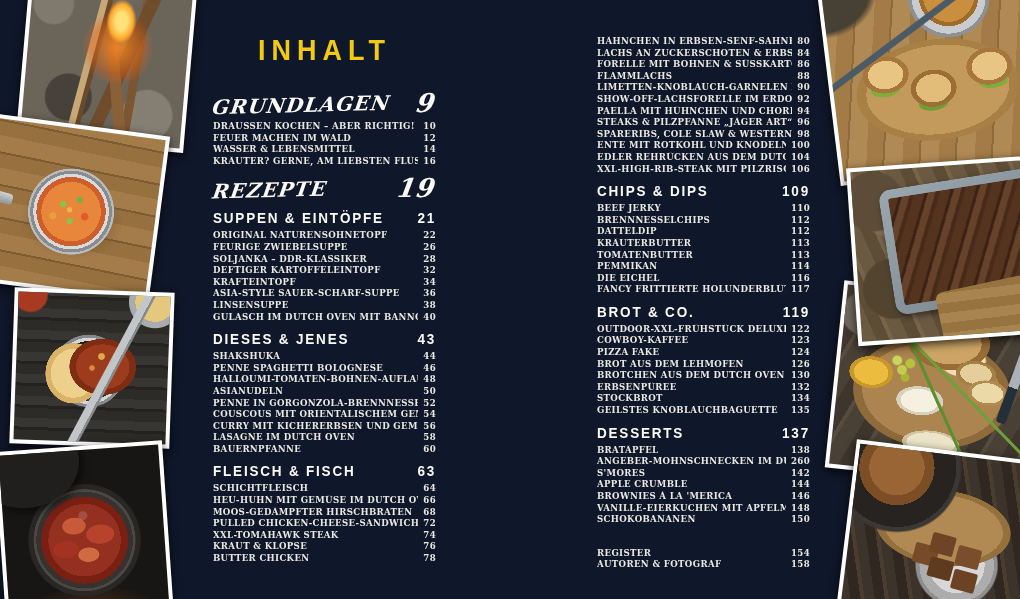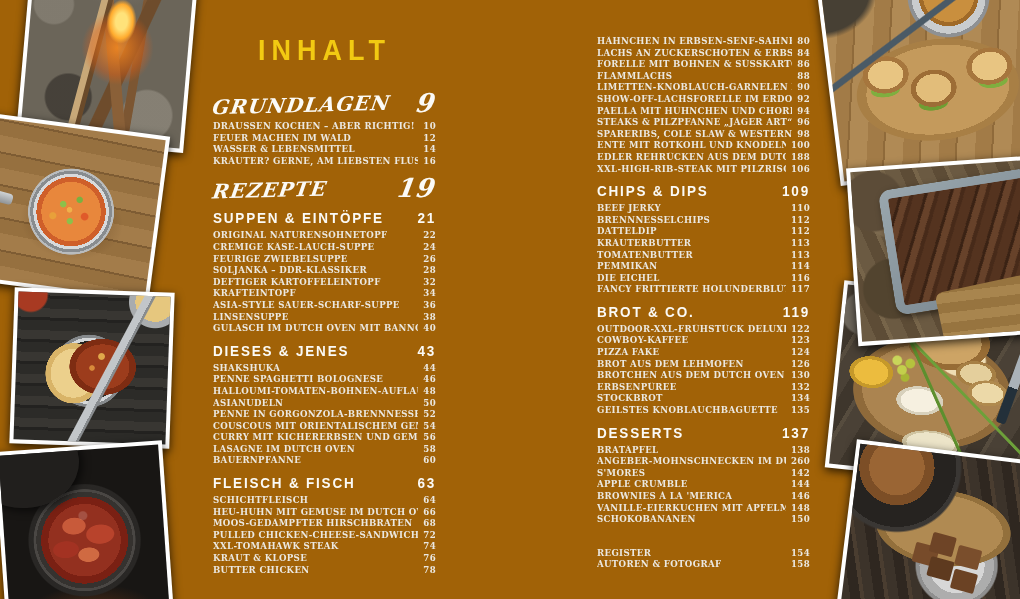--- a/index.html
+++ b/index.html
@@ -1,18 +1,18 @@
 <!DOCTYPE html>
 <html><head>
 <meta charset="utf-8">
 <style>
   html,body { margin:0; padding:0; background:#000; }
   .page {
     position:relative; width:1020px; height:599px;
-    background:#a16207; overflow:hidden;
+    background:#0f172a; overflow:hidden;
     font-family:"Liberation Sans", sans-serif;
   }
 
   
   .col { position:absolute; }
   .col-left  { left:213px; top:33px; width:223px; }
   .col-right { left:597px; top:36px; width:213px; }
 
   .page-title {
     text-align:center; color:#f2ca12;
@@ -253,24 +253,20 @@
         <div class="toc-section style-caps">
           <div class="sec-head">
             <span class="sec-title">SUPPEN &amp; EINTÖPFE</span>
             <span class="sec-page">21</span>
           </div>
           <div class="toc-row">
             <span class="row-label">ORIGINAL NATURENSÖHNETOPF</span>
             <span class="row-page">22</span>
           </div>
           <div class="toc-row">
-            <span class="row-label">CREMIGE KÄSE-LAUCH-SUPPE</span>
-            <span class="row-page">24</span>
-          </div>
-          <div class="toc-row">
             <span class="row-label">FEURIGE ZWIEBELSUPPE</span>
             <span class="row-page">26</span>
           </div>
           <div class="toc-row">
             <span class="row-label">SOLJANKA – DDR-KLASSIKER</span>
             <span class="row-page">28</span>
           </div>
           <div class="toc-row">
             <span class="row-label">DEFTIGER KARTOFFELEINTOPF</span>
             <span class="row-page">32</span>
@@ -408,21 +404,21 @@
         <div class="toc-row">
           <span class="row-label">SPARERIBS, COLE SLAW &amp; WESTERN POMMES</span>
           <span class="row-page">98</span>
         </div>
         <div class="toc-row">
           <span class="row-label">ENTE MIT ROTKOHL UND KNÖDELN</span>
           <span class="row-page">100</span>
         </div>
         <div class="toc-row">
           <span class="row-label">EDLER REHRÜCKEN AUS DEM DUTCH OVEN</span>
-          <span class="row-page">188</span>
+          <span class="row-page">104</span>
         </div>
         <div class="toc-row">
           <span class="row-label">XXL-HIGH-RIB-STEAK MIT PILZRISOTTO</span>
           <span class="row-page">106</span>
         </div>
       </div>
       <div class="toc-section style-caps">
         <div class="sec-head">
           <span class="sec-title">CHIPS &amp; DIPS</span>
           <span class="sec-page">109</span>

